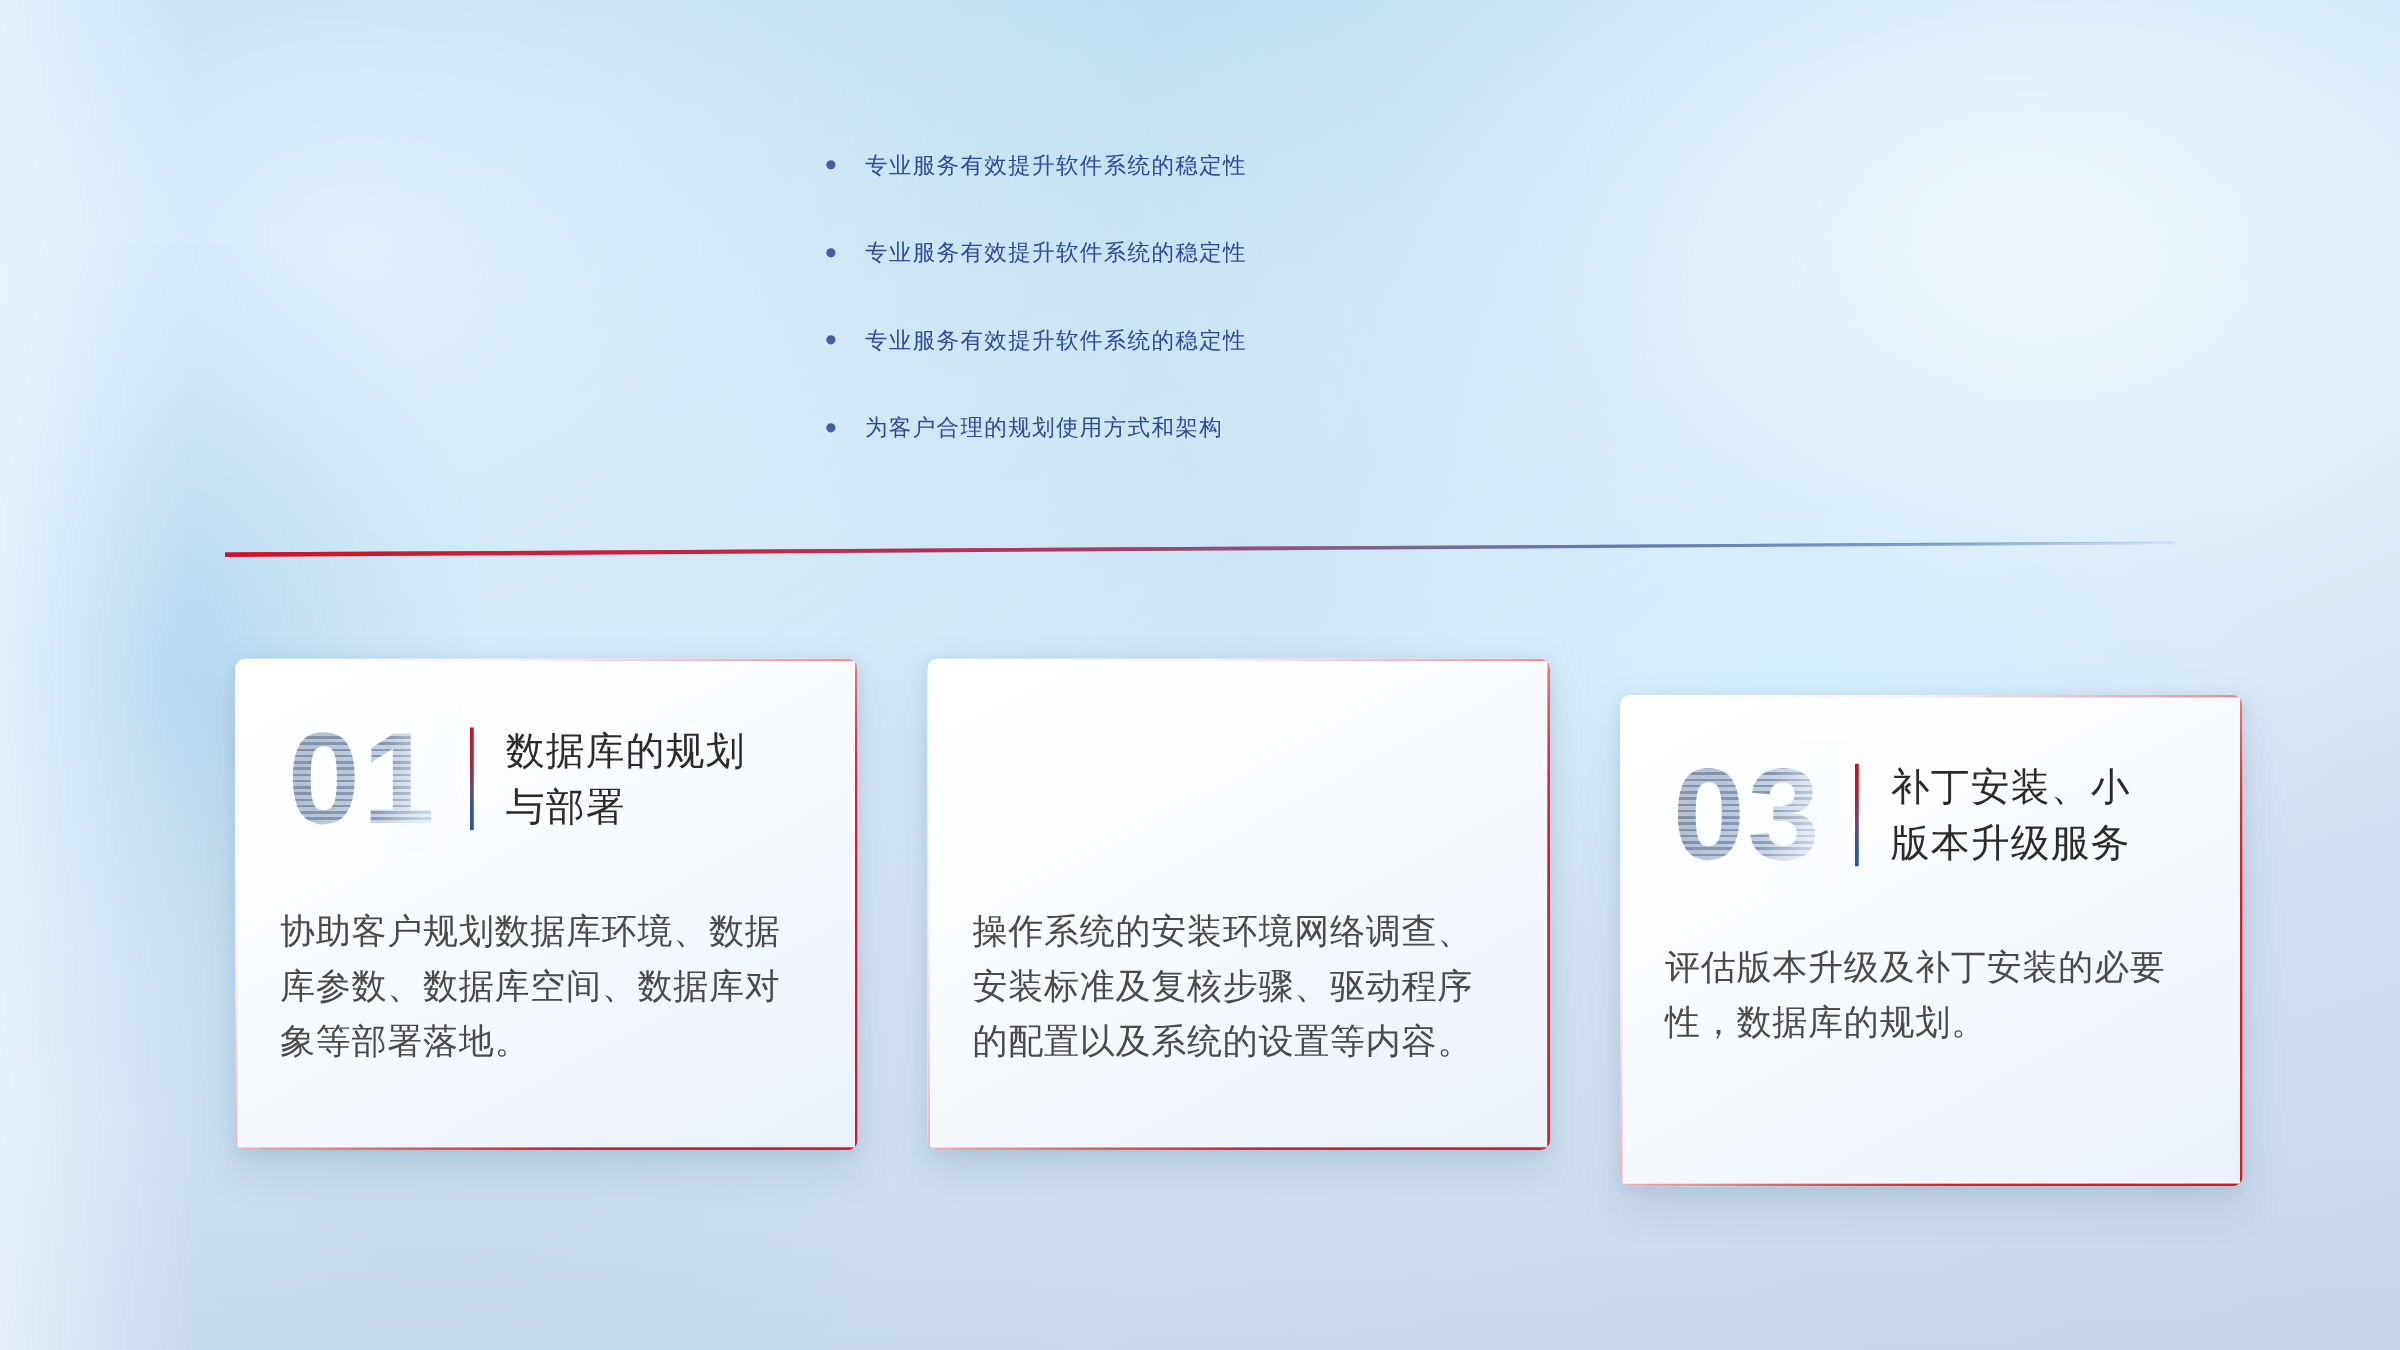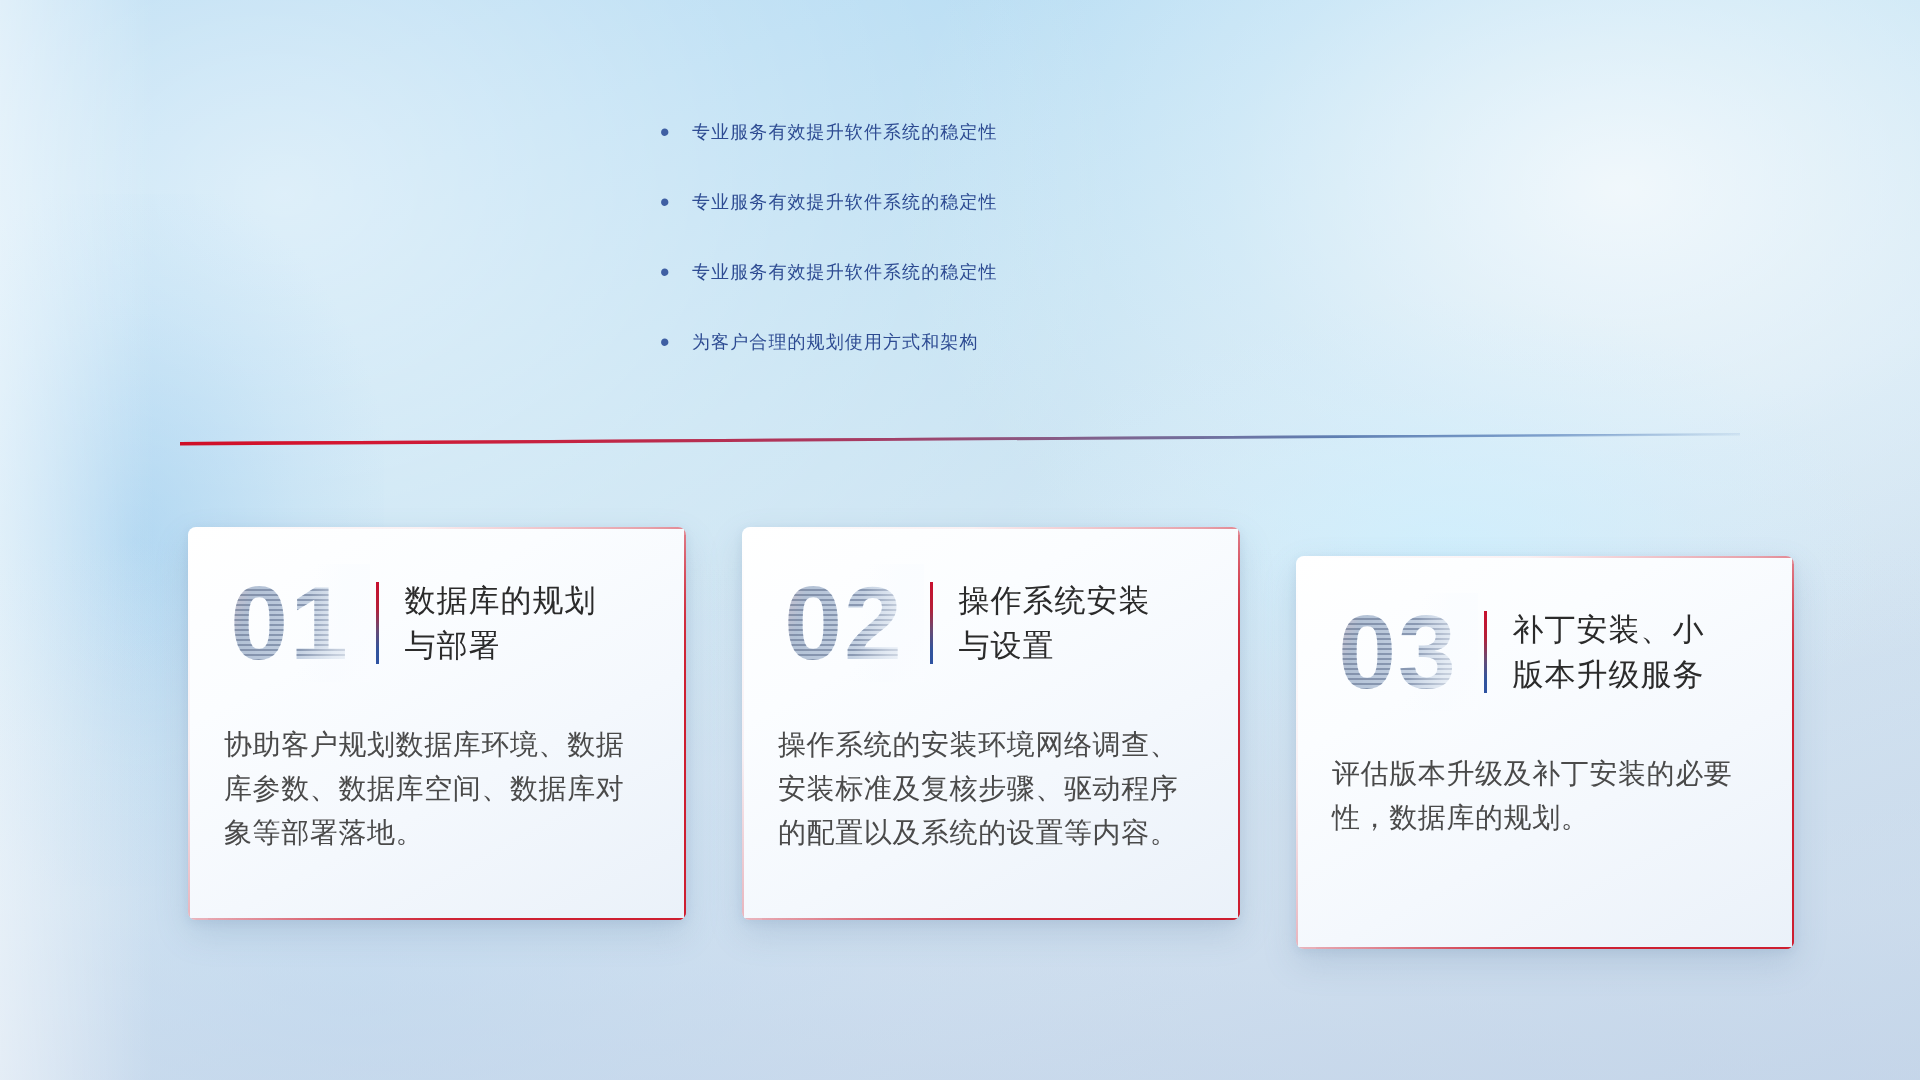--- a/index.html
+++ b/index.html
@@ -222,29 +222,20 @@
       <div class="card-title">数据库的规划
 与部署</div>
     </div>
     <div class="card-body">协助客户规划数据库环境、数据库参数、数据库空间、数据库对象等部署落地。</div>
     <div class="card-accent"></div>
     <div class="card-accent-r"></div>
     <div class="card-accent-b"></div>
   </div>
 
   <div class="card" style="left:742px; top:527px;">
-    <div class="card-head">
-      <div class="card-num">
-        <div class="card-num-text">02</div>
-        <div class="card-num-mask"></div>
-      </div>
-      <div class="card-rule"></div>
-      <div class="card-title">操作系统安装
-与设置</div>
-    </div>
     <div class="card-body">操作系统的安装环境网络调查、安装标准及复核步骤、驱动程序的配置以及系统的设置等内容。</div>
     <div class="card-accent"></div>
     <div class="card-accent-r"></div>
     <div class="card-accent-b"></div>
   </div>
 
   <div class="card" style="left:1296px; top:556px;">
     <div class="card-head">
       <div class="card-num">
         <div class="card-num-text">03</div>

